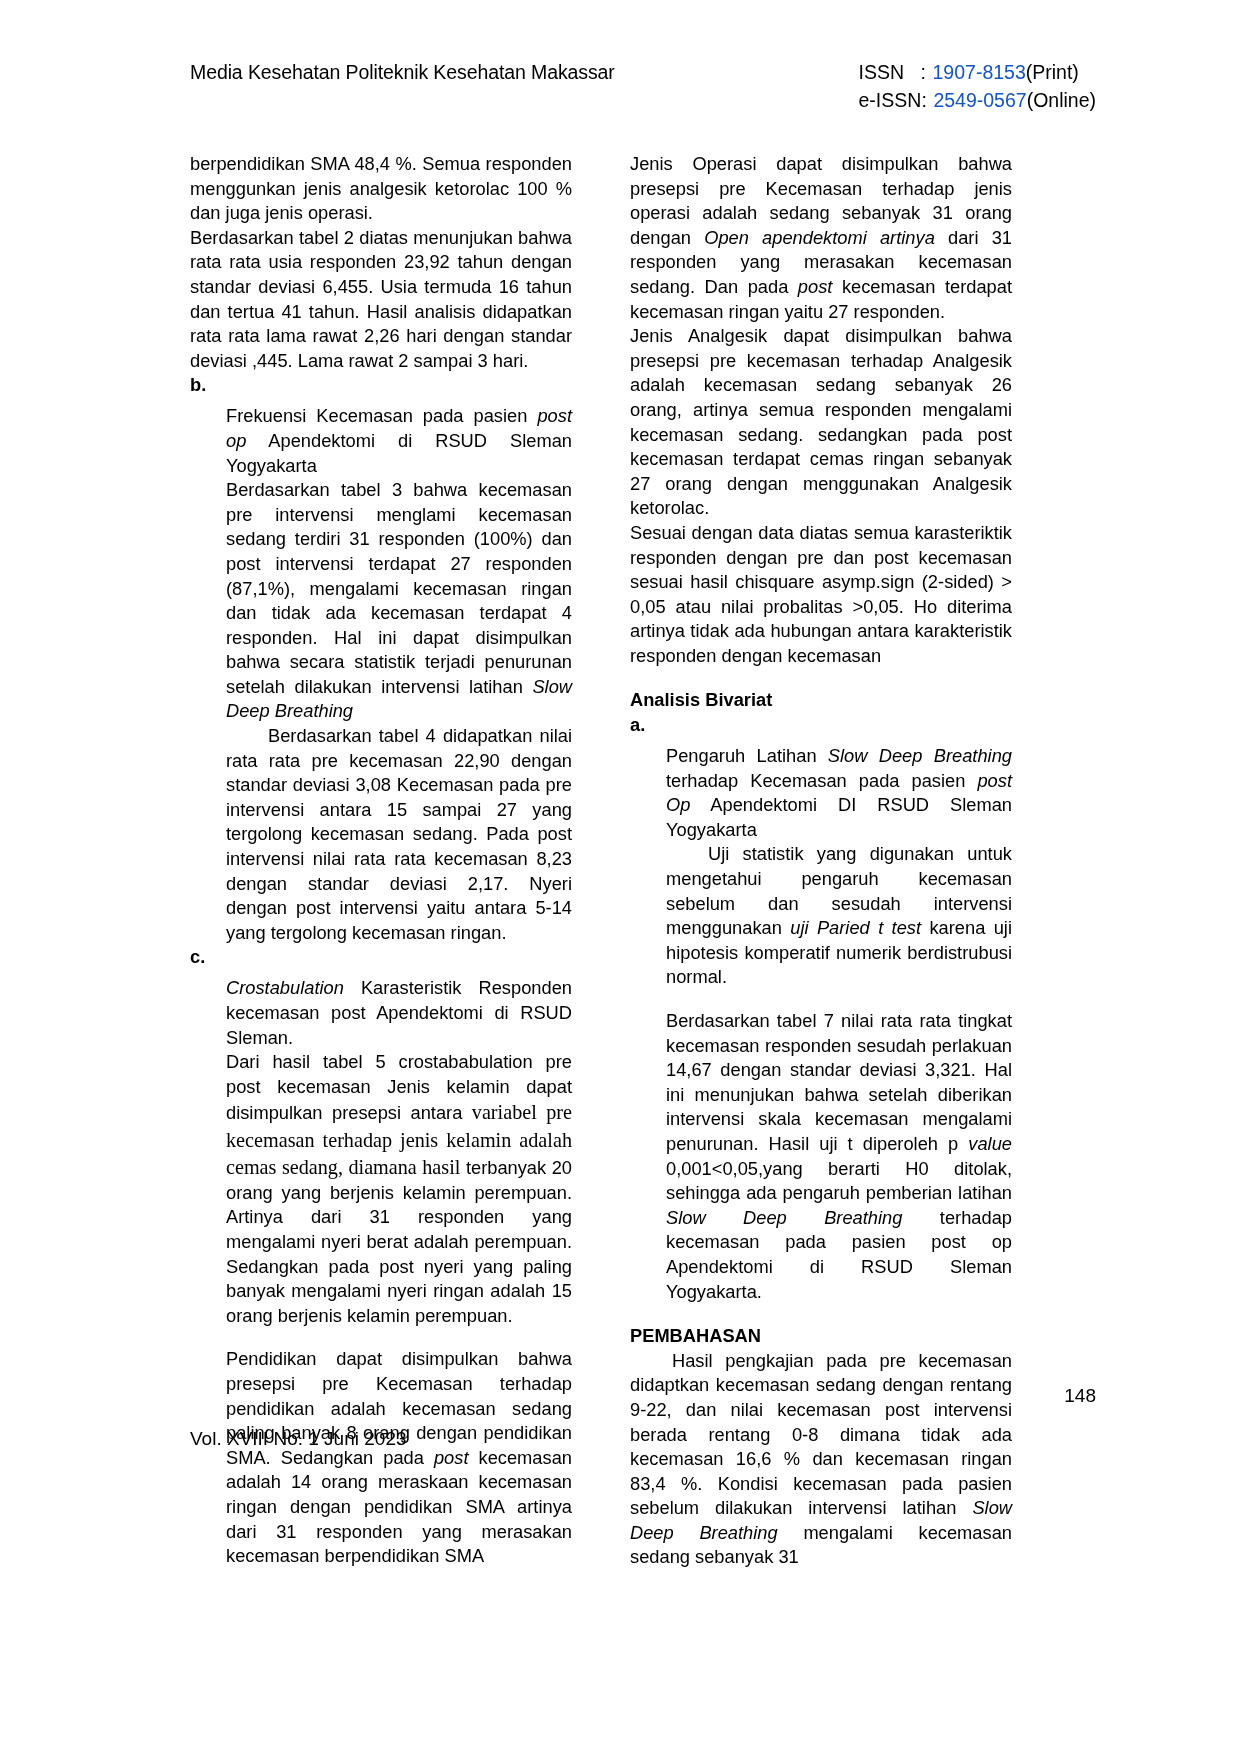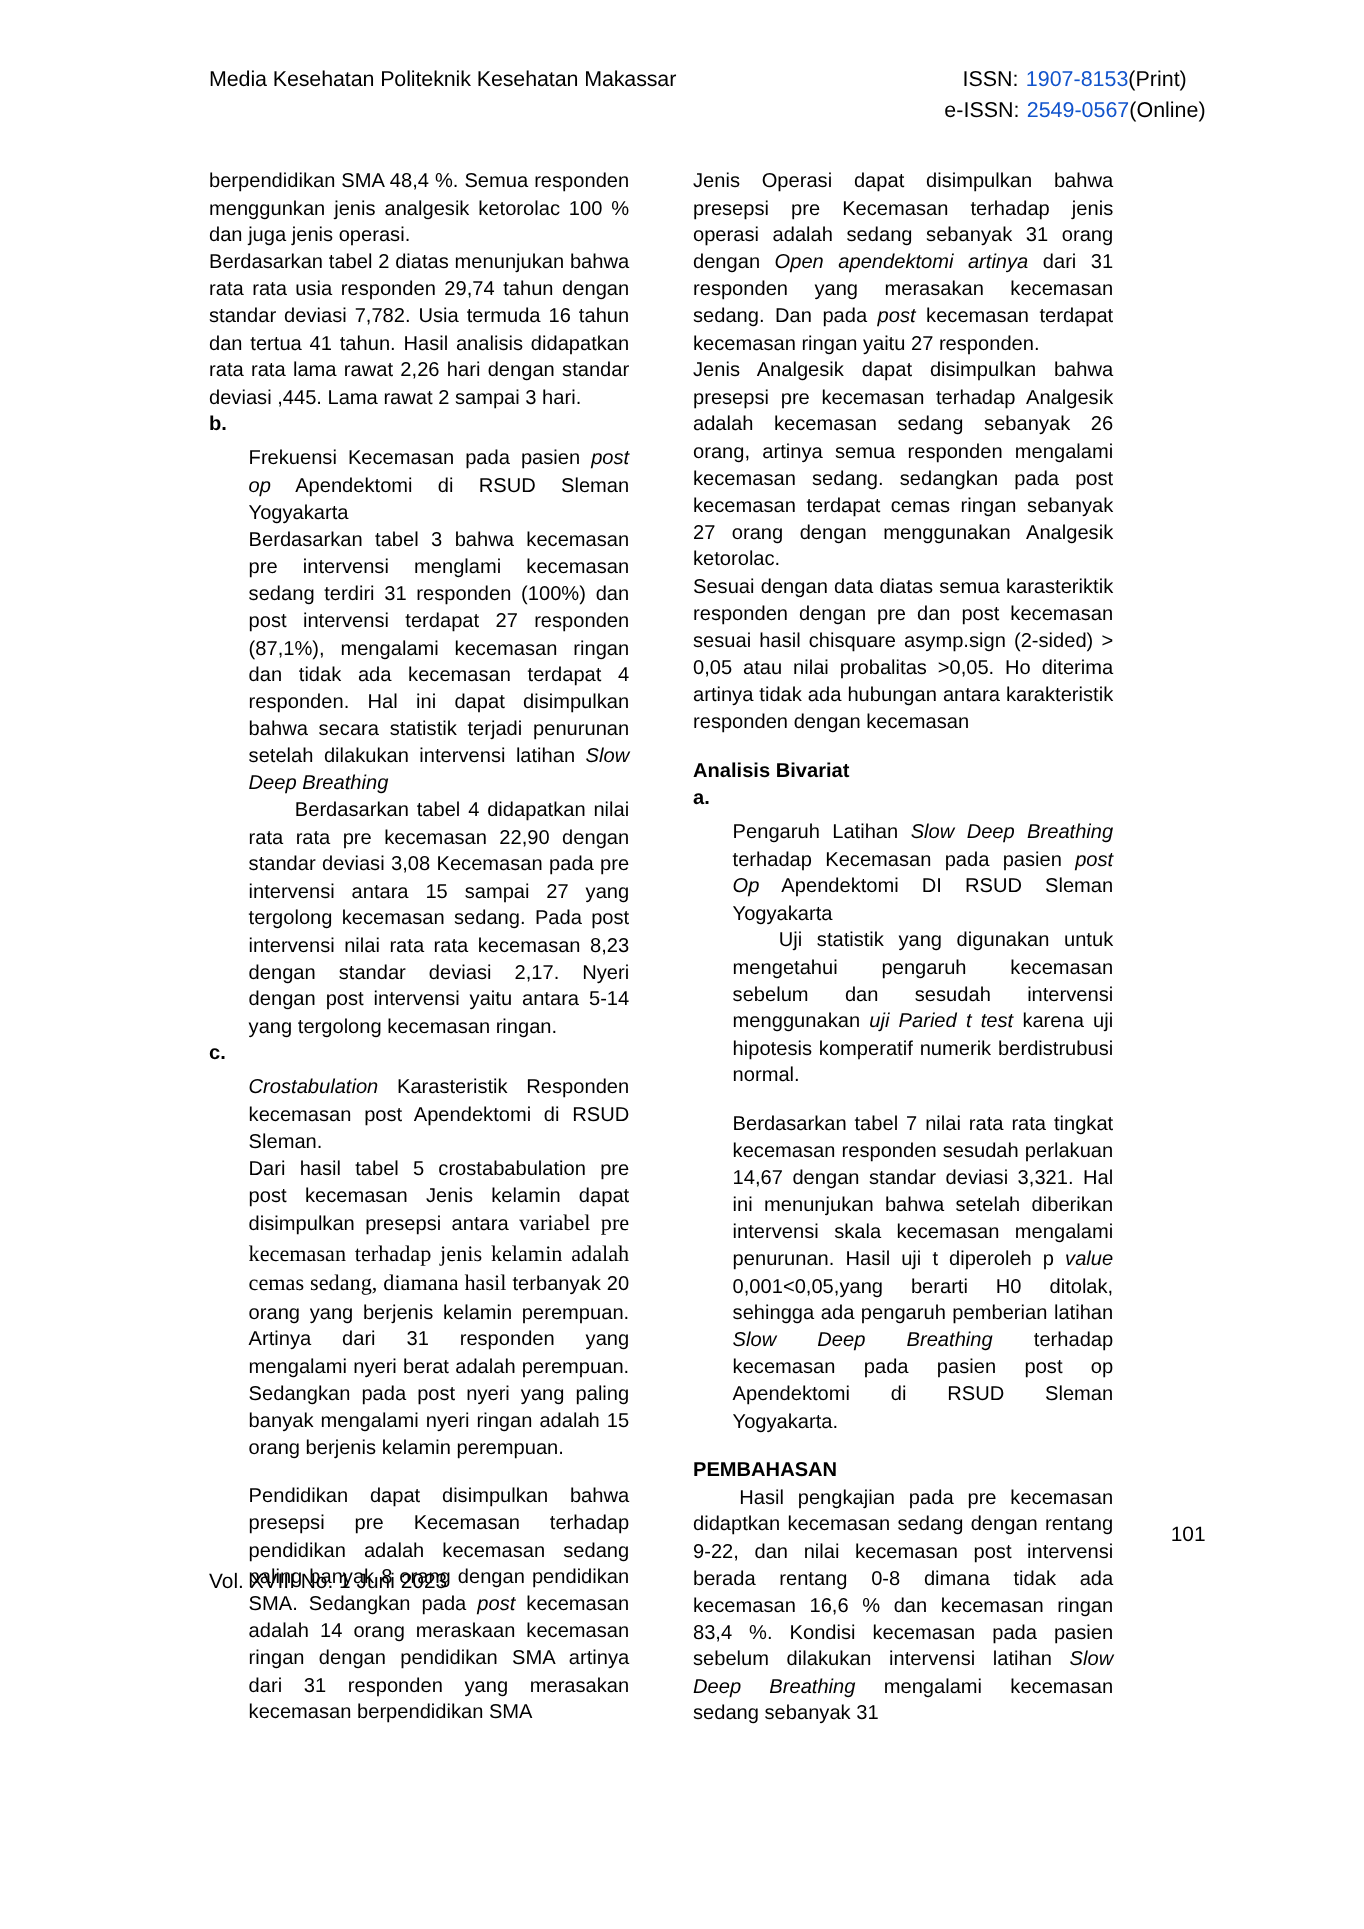--- a/index.html
+++ b/index.html
@@ -43,21 +43,20 @@
     line-height: 1.45;
     white-space: nowrap;
   }
   .issn-row {
     display: flex;
     align-items: baseline;
   }
   .issn-label {
     display: inline-block;
     min-width: 62px;
-    text-align: right;
   }
   .issn-colon {
     display: inline-block;
     width: 12px;
   }
   .issn-number {
     color: #1154cc;
   }
 
   
@@ -164,21 +163,21 @@
       </div>
     </div>
   </div>
 
   <div class="content">
 
     <div class="col">
 
       <p class="p-just">berpendidikan SMA 48,4 %. Semua responden menggunkan jenis analgesik ketorolac 100 % dan juga jenis operasi.</p>
 
-      <p class="p-just">Berdasarkan tabel 2 diatas menunjukan bahwa rata rata usia responden 29,74 tahun dengan standar deviasi 7,782. Usia termuda 16 tahun dan tertua 41 tahun. Hasil analisis didapatkan rata rata lama rawat 2,26 hari dengan standar deviasi ,445. Lama rawat 2 sampai 3 hari.</p>
+      <p class="p-just">Berdasarkan tabel 2 diatas menunjukan bahwa rata rata usia responden 23,92 tahun dengan standar deviasi 6,455. Usia termuda 16 tahun dan tertua 41 tahun. Hasil analisis didapatkan rata rata lama rawat 2,26 hari dengan standar deviasi ,445. Lama rawat 2 sampai 3 hari.</p>
 
       <div class="list-item">
         <div class="list-marker">b.</div>
         <div class="list-body">
           <p class="p-just heading-bold"><span>Frekuensi Kecemasan pada pasien </span><span class="ital">post op</span><span> Apendektomi di RSUD Sleman Yogyakarta</span></p>
           <p class="p-just"><span>Berdasarkan tabel 3  bahwa kecemasan pre intervensi menglami kecemasan sedang terdiri 31 responden (100%) dan post intervensi terdapat 27 responden (87,1%), mengalami kecemasan ringan  dan tidak ada kecemasan terdapat 4 responden. Hal ini dapat disimpulkan bahwa secara statistik terjadi penurunan setelah dilakukan intervensi latihan </span><span class="ital">Slow Deep Breathing</span></p>
           <p class="p-just indent">Berdasarkan tabel 4 didapatkan nilai rata rata pre kecemasan  22,90 dengan standar deviasi 3,08 Kecemasan pada pre intervensi antara 15 sampai 27 yang tergolong kecemasan sedang. Pada post intervensi nilai rata rata kecemasan 8,23 dengan standar deviasi 2,17. Nyeri dengan post intervensi yaitu antara 5-14 yang tergolong kecemasan ringan.</p>
         </div>
       </div>
 
@@ -212,19 +211,19 @@
         </div>
       </div>
 
       <p class="p-just section-head">PEMBAHASAN</p>
 
       <p class="p-just indent"><span>Hasil pengkajian pada pre kecemasan didaptkan kecemasan sedang dengan rentang 9-22, dan nilai kecemasan post intervensi berada rentang 0-8 dimana tidak ada kecemasan 16,6 % dan kecemasan ringan  83,4 %. Kondisi kecemasan pada pasien sebelum dilakukan intervensi latihan </span><span class="ital">Slow Deep Breathing</span><span> mengalami kecemasan sedang sebanyak 31</span></p>
 
     </div>
   </div>
 
-  <div class="page-number">101</div>
+  <div class="page-number">148</div>
 
   <div class="footer">
     <div>Vol. XVIII No. 1 Juni 2023</div>
   </div>
 
 </div>
 
 </body></html>

